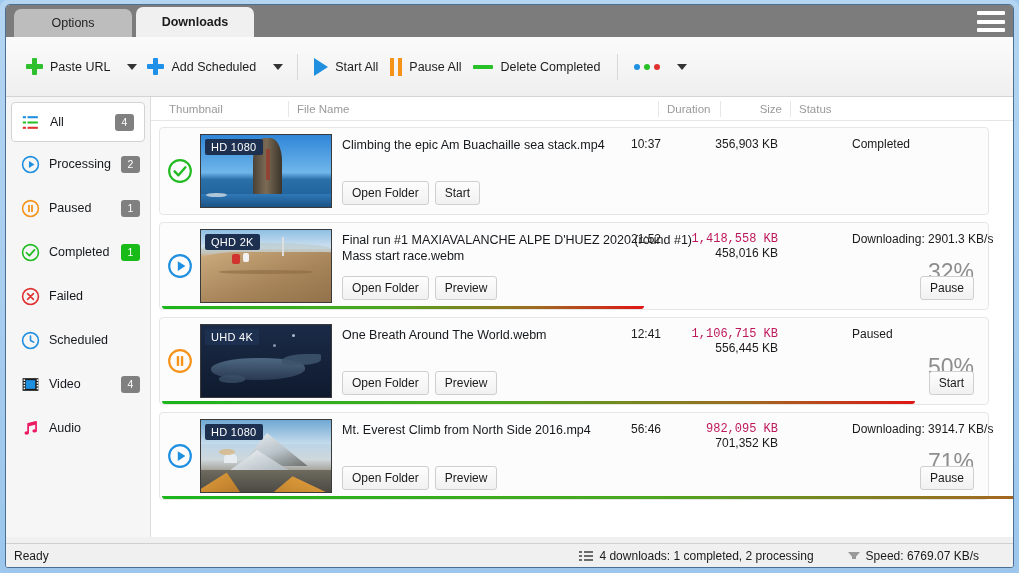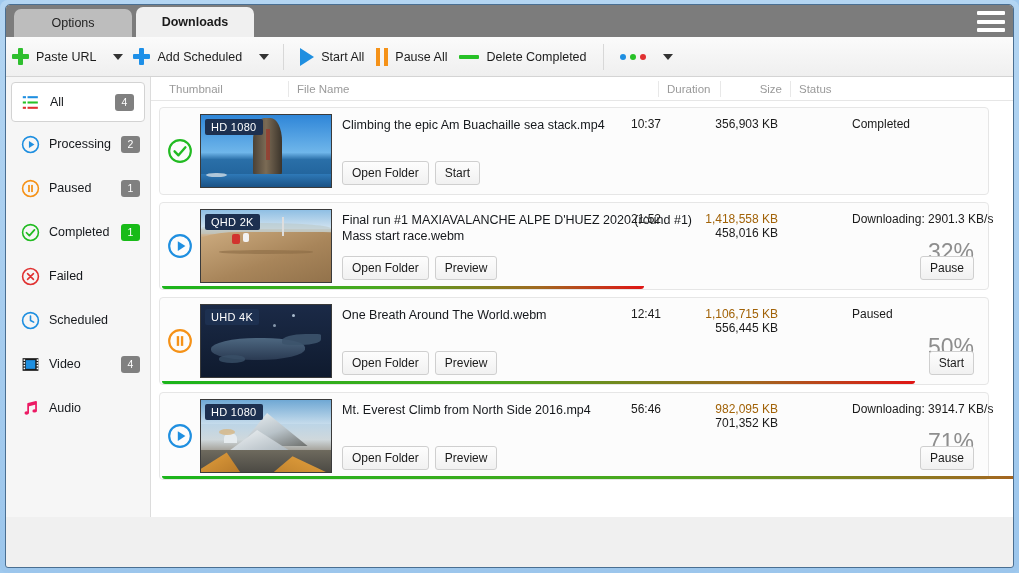--- a/index.html
+++ b/index.html
@@ -58,25 +58,26 @@
   #hamburger {
     position: absolute;
     right: 8px; top: 6px;
     width: 28px; height: 21px;
     display: flex; flex-direction: column; justify-content: space-between;
     cursor: pointer;
   }
   #hamburger span { display:block; height:4px; background:#ffffff; border-radius:1px; }
   
   #toolbar {
-    height: 40px;
+    height: 60px;
     background: linear-gradient(180deg,#fbfbfb 0%, #efefef 100%);
     border-bottom: 1px solid #d4d4d4;
     display: flex;
     align-items: center;
+    padding-left: 14px;
     gap: 0;
   }
   .tb-item {
     display: flex; align-items: center;
     height: 34px;
     padding: 0 6px;
     font-size: 12.5px;
     color: #1c1c1c;
     cursor: default;
     white-space: nowrap;
@@ -201,21 +202,21 @@
     padding: 4px 9px;
     background: linear-gradient(180deg,#fdfdfd,#f1f1f1);
     border: 1px solid #cfcfcf;
     border-radius: 3px;
     color: #1a1a1a;
     cursor: pointer;
     line-height: 14px;
   }
   .col-duration { position:absolute; top:9px; right:327px; font-size:12px; color:#1a1a1a; }
   .col-size { position:absolute; top:9px; right:210px; text-align:right; font-size:12px; width:110px; }
-  .size-total { color:#a16207; }
+  .size-total { color:#be185d;font-family:Liberation Mono, monospace; }
   .size-done { color:#1a1a1a; }
   .col-status { position:absolute; top:9px; left:520px; font-size:12px; color:#1a1a1a; white-space:nowrap; }
   .pct {
     position:absolute; right:14px; top:36px;
     font-size: 23px; color:#8e8e8e;
   }
   .act-btn { position:absolute; right:14px; bottom:9px; }
   .progress {
     position:absolute; left:2px; bottom:0px; height:3px;
     border-radius: 0 0 3px 3px;
@@ -570,15 +571,30 @@
                   <button class="btn">Preview</button>
                 </div>
                 <button class="btn act-btn">Pause</button>
               </div>
               <div class="progress" style="width: 129.22%; background: linear-gradient(90deg, rgb(27, 181, 27) 0%, rgb(74, 168, 31) 45%, rgb(160, 106, 32) 78%, rgb(224, 21, 21) 100%);"></div>
             </div>
           </div>
       </div>
     </div>
 
+    <div id="statusbar">
+      <div id="sb-left">Ready</div>
+      <div class="sb-cell">
+        <span class="listicon">
+            <i></i>
+            <i></i>
+            <i></i>
+          </span>
+        <span>4 downloads: 1 completed, 2 processing</span>
+      </div>
+      <div class="sb-cell">
+        <span class="dnarrow"></span>
+        <span>Speed: 6769.07 KB/s</span>
+      </div>
+    </div>
 
   </div>
 </div>
 
 </body></html>

